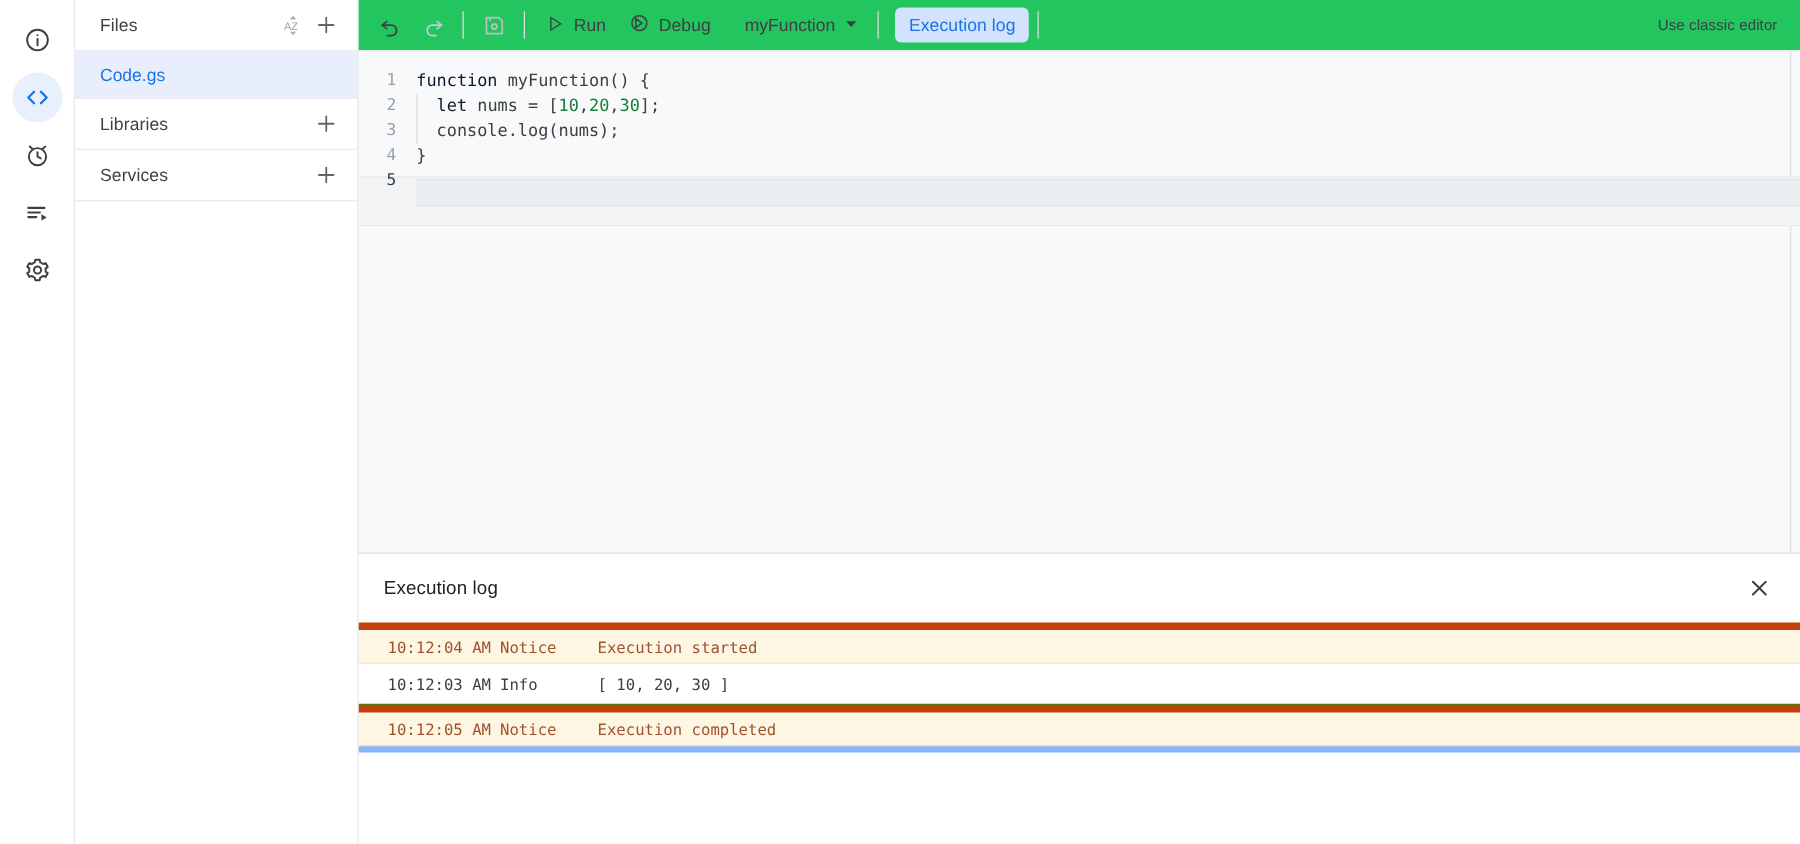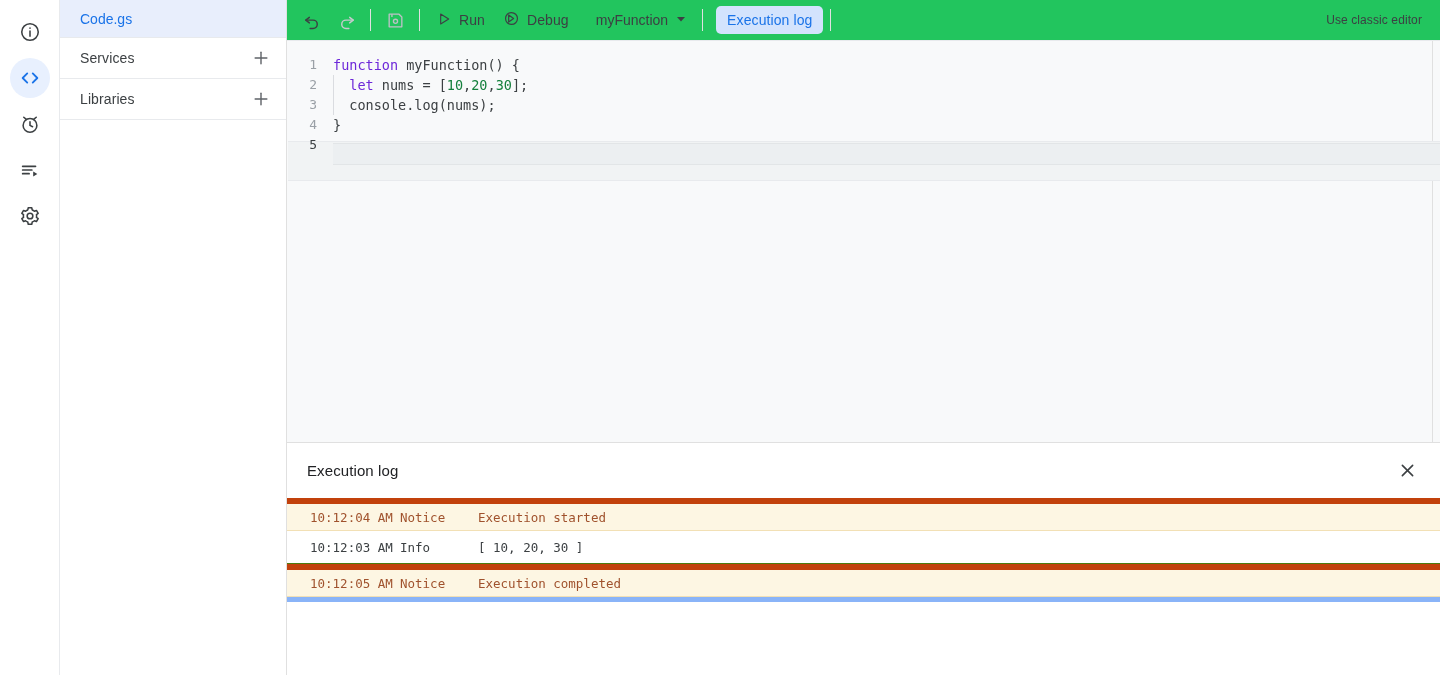--- a/index.html
+++ b/index.html
@@ -233,21 +233,21 @@
     top: -2px;
     right: 0;
     height: 20px;
     background: #eceff1;
     border: 1px solid #e2e5e7;
     border-left: none;
     border-right: none;
     z-index: 0;
   }
   .code-txt span { position: relative; z-index: 1; }
-  .kw   { color: #6d28d9; }
+  .kw   { color: #0f172a; }
   .num  { color: #15803d; }
   .plain{ color: #3c4043; }
   .indent-guide {
     position: absolute;
     left: 46px;
     top: 0;
     width: 1px;
     background: #dadce0;
   }
   .v-rule {
@@ -384,37 +384,53 @@
     <div class="rail-btn">
       <svg width="22" height="22" viewBox="0 0 24 24" fill="none" stroke="currentColor" stroke-width="1.7">
         <circle cx="12" cy="12" r="3.1"></circle>
         <path d="M19.2 12c0-.5-.05-.95-.14-1.4l1.86-1.35-1.9-3.3-2.2.86a6.9 6.9 0 0 0-2.4-1.4L13.9 3h-3.8l-.52 2.41a6.9 6.9 0 0 0-2.4 1.4l-2.2-.86-1.9 3.3L4.94 10.6c-.09.45-.14.9-.14 1.4s.05.95.14 1.4l-1.86 1.35 1.9 3.3 2.2-.86a6.9 6.9 0 0 0 2.4 1.4L10.1 21h3.8l.52-2.41a6.9 6.9 0 0 0 2.4-1.4l2.2.86 1.9-3.3-1.86-1.35c.09-.45.14-.9.14-1.4z" stroke-linejoin="round"></path>
       </svg>
     </div>
   </div>
 
   <div class="sidebar">
 
-
-    <div class="file-item selected">
-      <span>Code.gs</span>
-    </div>
-
     <div class="side-section-head">
-      <div class="side-section-title">Services</div>
+      <div class="side-section-title">Files</div>
+      <div class="side-icon-btn sort">
+        <svg width="19" height="19" viewBox="0 0 24 24" fill="none" stroke="currentColor" stroke-width="1.5">
+          <text x="4" y="16" font-size="11" fill="currentColor" stroke="none" font-family="Liberation Sans, sans-serif">AZ</text>
+          <polyline points="11.5,5.2 13.2,3.2 14.9,5.2" stroke-linecap="round" stroke-linejoin="round"></polyline>
+          <polyline points="11.5,18.4 13.2,20.4 14.9,18.4" stroke-linecap="round" stroke-linejoin="round"></polyline>
+        </svg>
+      </div>
       <div class="side-icon-btn">
         <svg width="20" height="20" viewBox="0 0 24 24" fill="none" stroke="currentColor" stroke-width="1.7" stroke-linecap="round">
           <line x1="12" y1="5" x2="12" y2="19"></line>
           <line x1="5" y1="12" x2="19" y2="12"></line>
         </svg>
       </div>
     </div>
 
+    <div class="file-item selected">
+      <span>Code.gs</span>
+    </div>
+
     <div class="side-section-head">
       <div class="side-section-title">Libraries</div>
+      <div class="side-icon-btn">
+        <svg width="20" height="20" viewBox="0 0 24 24" fill="none" stroke="currentColor" stroke-width="1.7" stroke-linecap="round">
+          <line x1="12" y1="5" x2="12" y2="19"></line>
+          <line x1="5" y1="12" x2="19" y2="12"></line>
+        </svg>
+      </div>
+    </div>
+
+    <div class="side-section-head">
+      <div class="side-section-title">Services</div>
       <div class="side-icon-btn">
         <svg width="20" height="20" viewBox="0 0 24 24" fill="none" stroke="currentColor" stroke-width="1.7" stroke-linecap="round">
           <line x1="12" y1="5" x2="12" y2="19"></line>
           <line x1="5" y1="12" x2="19" y2="12"></line>
         </svg>
       </div>
     </div>
 
     <div class="sidebar-rest"></div>
   </div>

